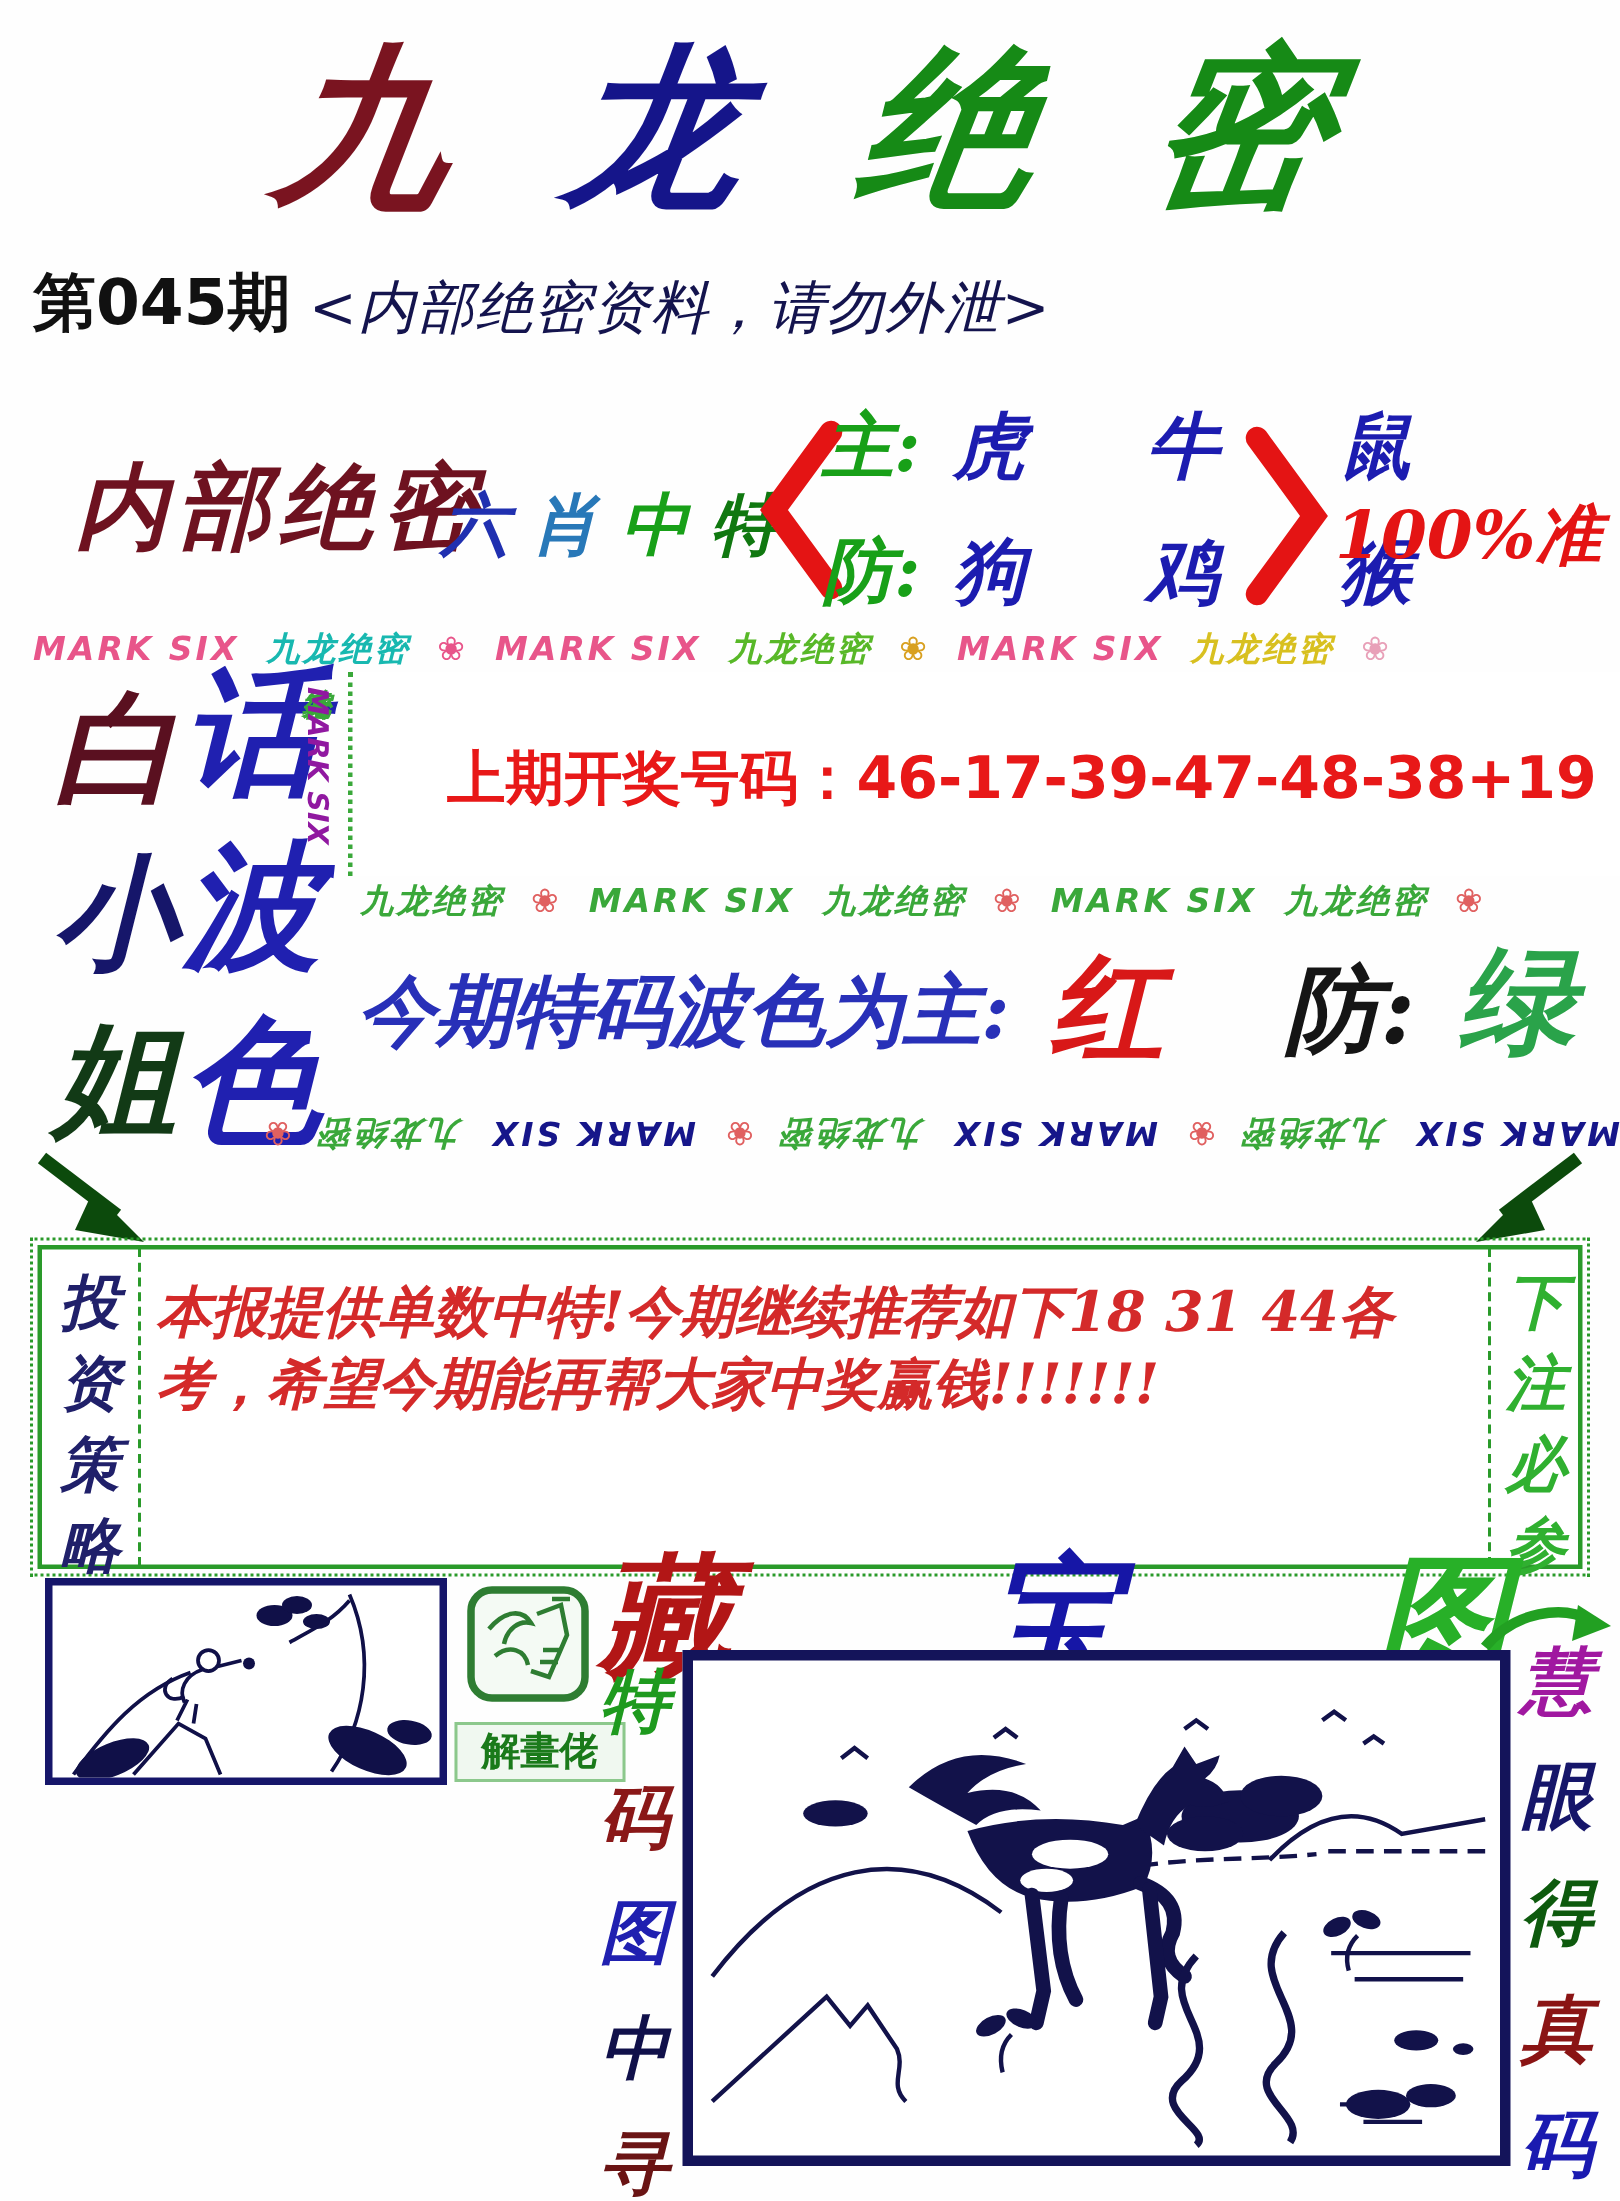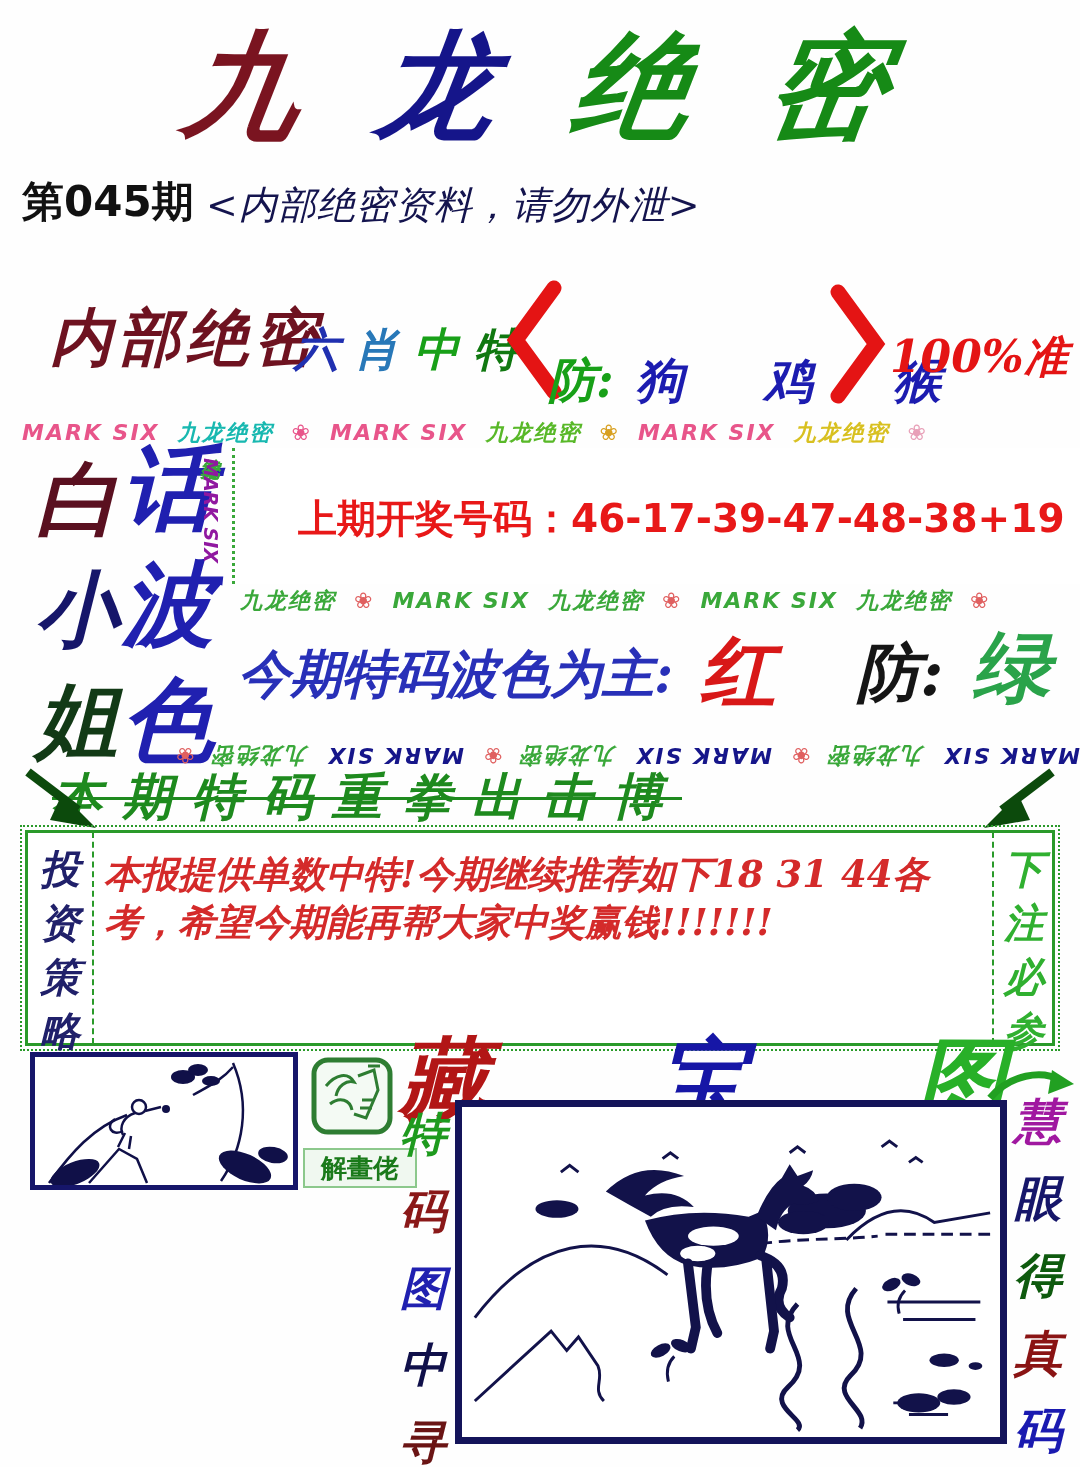--- a/index.html
+++ b/index.html
@@ -99,20 +99,23 @@
   <div class="abs issue">第045期</div>
   <div class="abs notice callig">&lt;内部绝密资料，请勿外泄&gt;</div>
 
   <div class="abs secret callig">内部绝密</div>
   <div class="abs sixlabel"><span style="color: rgb(32, 48, 176);">六</span><span style="color: rgb(40, 120, 184);">肖</span><span style="color: rgb(24, 160, 24);">中</span><span style="color: rgb(16, 120, 16);">特</span></div>
   <div class="abs chev-l">
     <svg width="58" height="120">
         <polyline points="50,8 12,60 50,112" stroke="#e41414" stroke-width="15" fill="none" stroke-linecap="round"></polyline>
       </svg>
   </div>
+  <div class="abs zhu-row callig">
+    <span class="tip-label">主:</span><span class="tip-value">虎 牛 鼠</span>
+  </div>
   <div class="abs fang-row callig">
     <span class="tip-label">防:</span><span class="tip-value">狗 鸡 猴</span>
   </div>
   <div class="abs chev-r">
     <svg width="58" height="120">
         <polyline points="8,8 46,60 8,112" stroke="#e41414" stroke-width="15" fill="none" stroke-linecap="round"></polyline>
       </svg>
   </div>
   <div class="abs accuracy callig">100%准</div>
 
@@ -137,21 +140,20 @@
 
   <div class="abs band band2"><span style="color: rgb(58, 168, 58);">九龙绝密</span><span style="color: rgb(224, 96, 96);">❀</span><span style="color: rgb(58, 168, 58);">MARK SIX</span><span style="color: rgb(58, 168, 58);">九龙绝密</span><span style="color: rgb(224, 96, 96);">❀</span><span style="color: rgb(58, 168, 58);">MARK SIX</span><span style="color: rgb(58, 168, 58);">九龙绝密</span><span style="color: rgb(224, 96, 96);">❀</span></div>
 
   <div class="abs wave-prefix callig">今期特码波色为主:</div>
   <div class="abs wave-main callig">红</div>
   <div class="abs wave-fang callig">防:</div>
   <div class="abs wave-green callig">绿</div>
 
   <div class="abs band band3"><span style="color: rgb(22, 22, 138);">MARK SIX</span><span style="color: rgb(58, 168, 58);">九龙绝密</span><span style="color: rgb(224, 96, 96);">❀</span><span style="color: rgb(22, 22, 138);">MARK SIX</span><span style="color: rgb(58, 168, 58);">九龙绝密</span><span style="color: rgb(224, 96, 96);">❀</span><span style="color: rgb(22, 22, 138);">MARK SIX</span><span style="color: rgb(58, 168, 58);">九龙绝密</span><span style="color: rgb(224, 96, 96);">❀</span></div>
 
-  <div class="abs strike callig">本期特码重拳出击博</div>
   <div class="abs arrow-l">
     <svg width="90" height="62">
         <line x1="6" y1="4" x2="56" y2="42" stroke="#0c4a0c" stroke-width="9"></line>
         <polygon points="40,26 74,60 28,52" fill="#0c4a0c"></polygon>
       </svg>
   </div>
   <div class="abs arrow-r">
     <svg width="90" height="62">
         <line x1="84" y1="4" x2="34" y2="42" stroke="#0c4a0c" stroke-width="9"></line>
         <polygon points="50,26 16,60 62,52" fill="#0c4a0c"></polygon>

